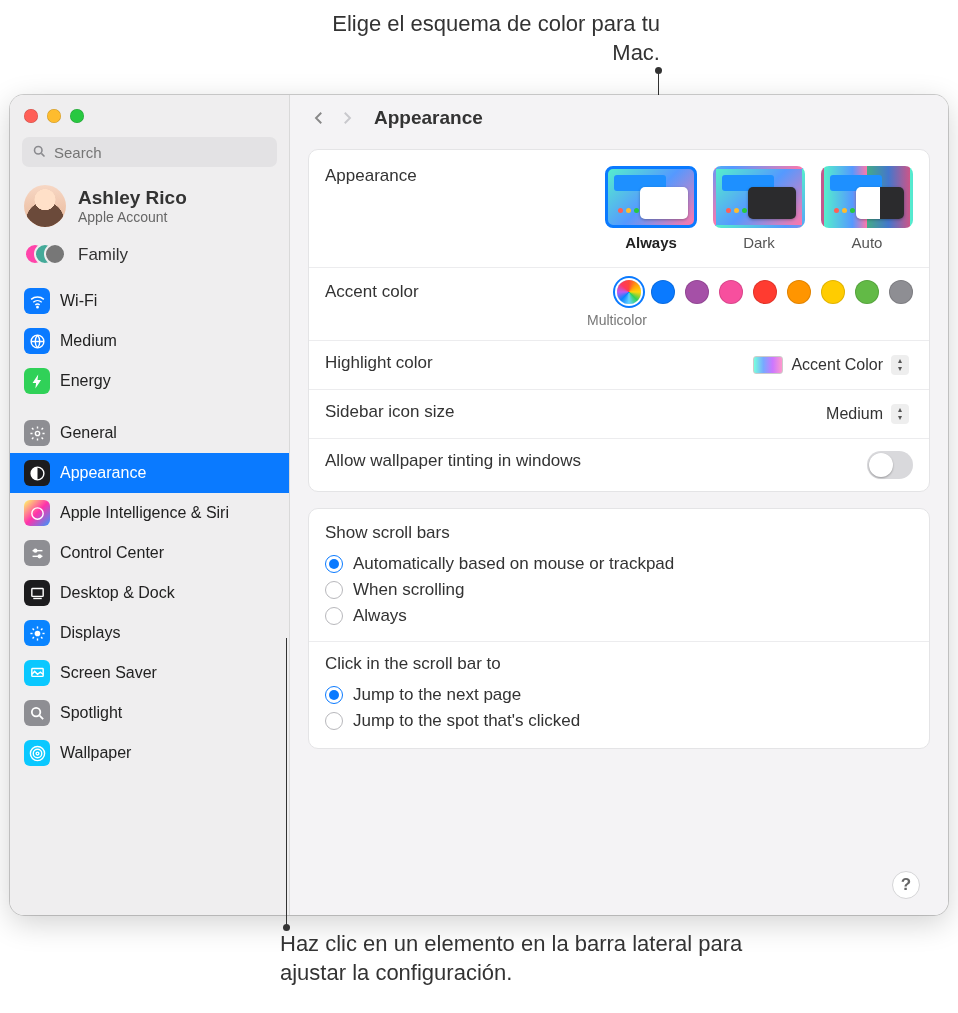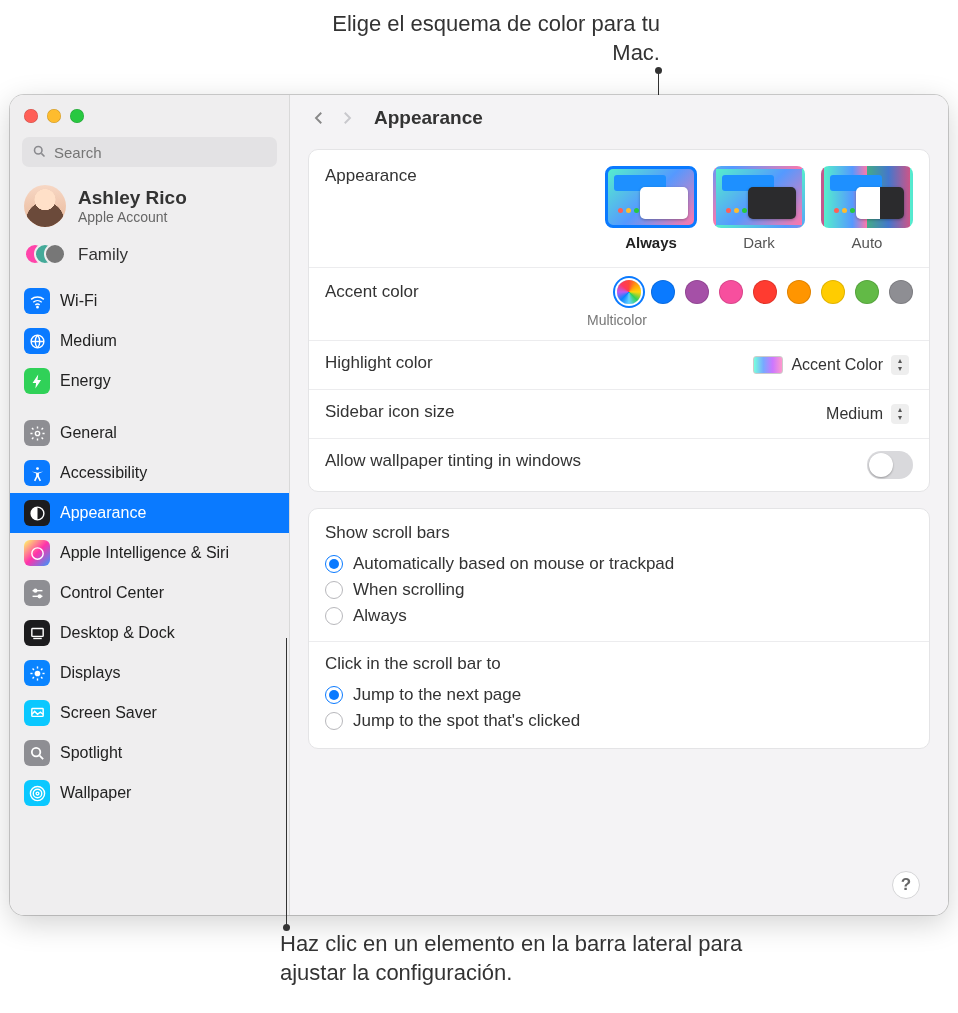--- a/index.html
+++ b/index.html
@@ -351,29 +351,20 @@
         <div class="section-gap"></div>
         <div class="nav-item">
           <div class="nicon" style="background: rgb(142, 142, 147);">
             <svg viewBox="0 0 24 24" fill="none" stroke="#fff" stroke-width="2">
               <circle cx="12" cy="12" r="3"></circle>
               <path d="M12 2v3m0 14v3M4.2 4.2l2.1 2.1m11.4 11.4 2.1 2.1M2 12h3m14 0h3M4.2 19.8l2.1-2.1m11.4-11.4 2.1-2.1"></path>
             </svg>
           </div>
           <span>General</span>
         </div>
-        <div class="nav-item">
-          <div class="nicon" style="background: rgb(10, 122, 255);">
-            <svg viewBox="0 0 24 24" fill="#fff">
-              <circle cx="12" cy="5" r="2"></circle>
-              <path d="M4 9l8 2 8-2-6 3v4l3 6-2 1-3-6-3 6-2-1 3-6v-4z"></path>
-            </svg>
-          </div>
-          <span>Accessibility</span>
-        </div>
         <div class="nav-item selected">
           <div class="nicon" style="background: rgb(28, 28, 30);">
             <svg viewBox="0 0 24 24" fill="#fff">
               <path d="M12 3a9 9 0 1 0 0 18V3z"></path>
               <circle cx="12" cy="12" r="9" fill="none" stroke="#fff" stroke-width="2"></circle>
             </svg>
           </div>
           <span>Appearance</span>
         </div>
         <div class="nav-item">

